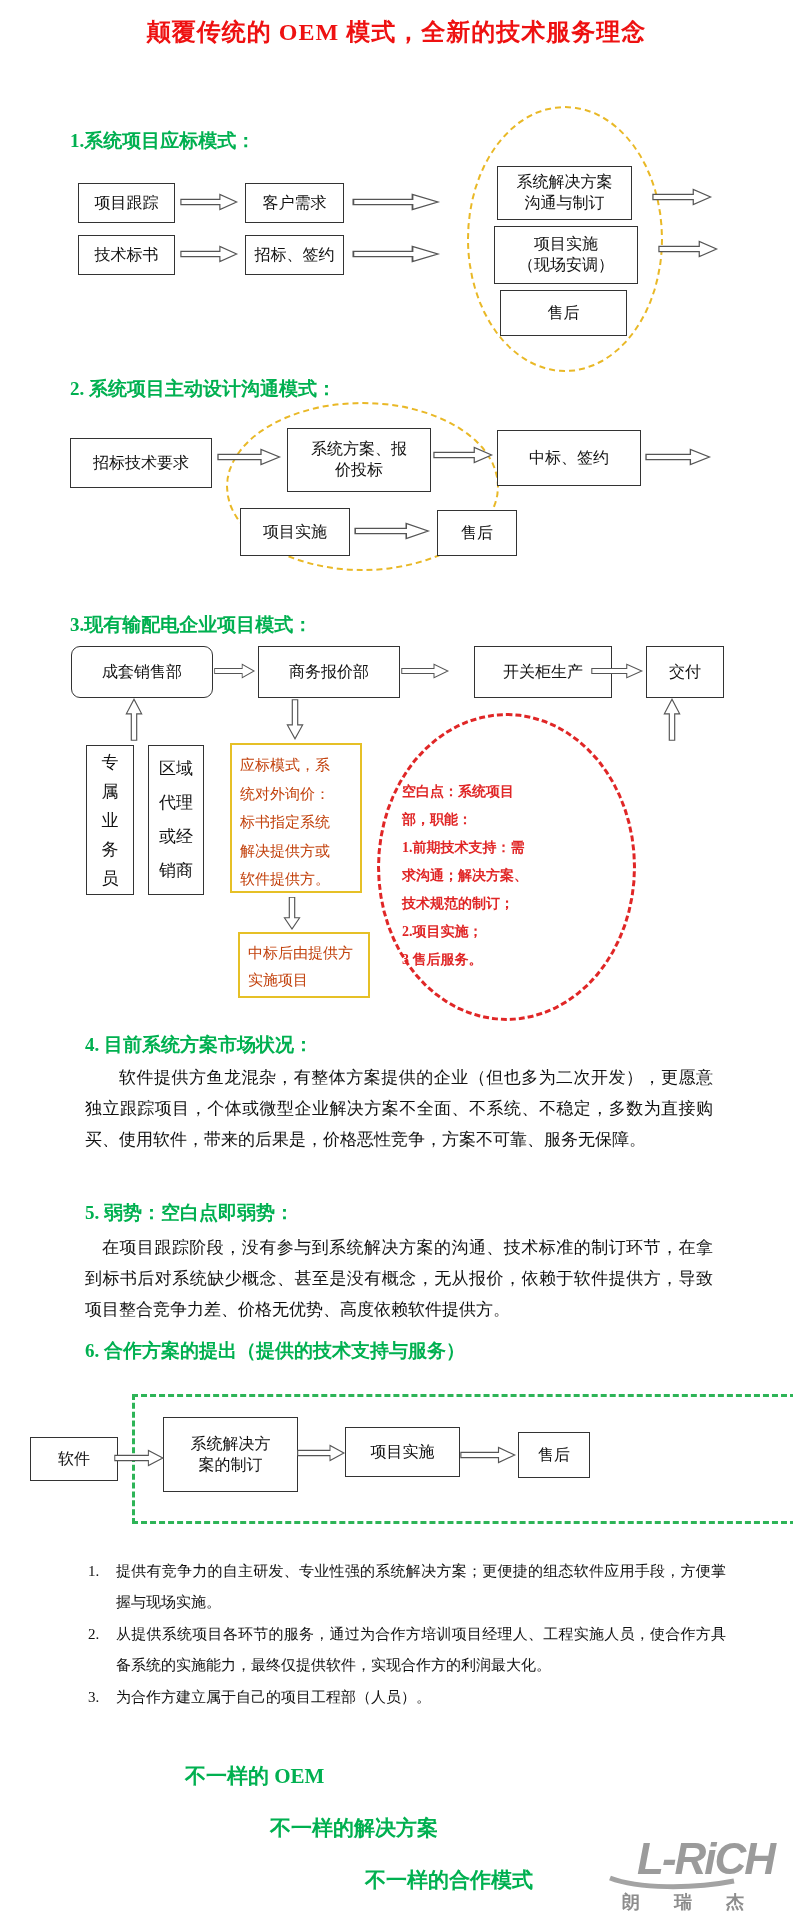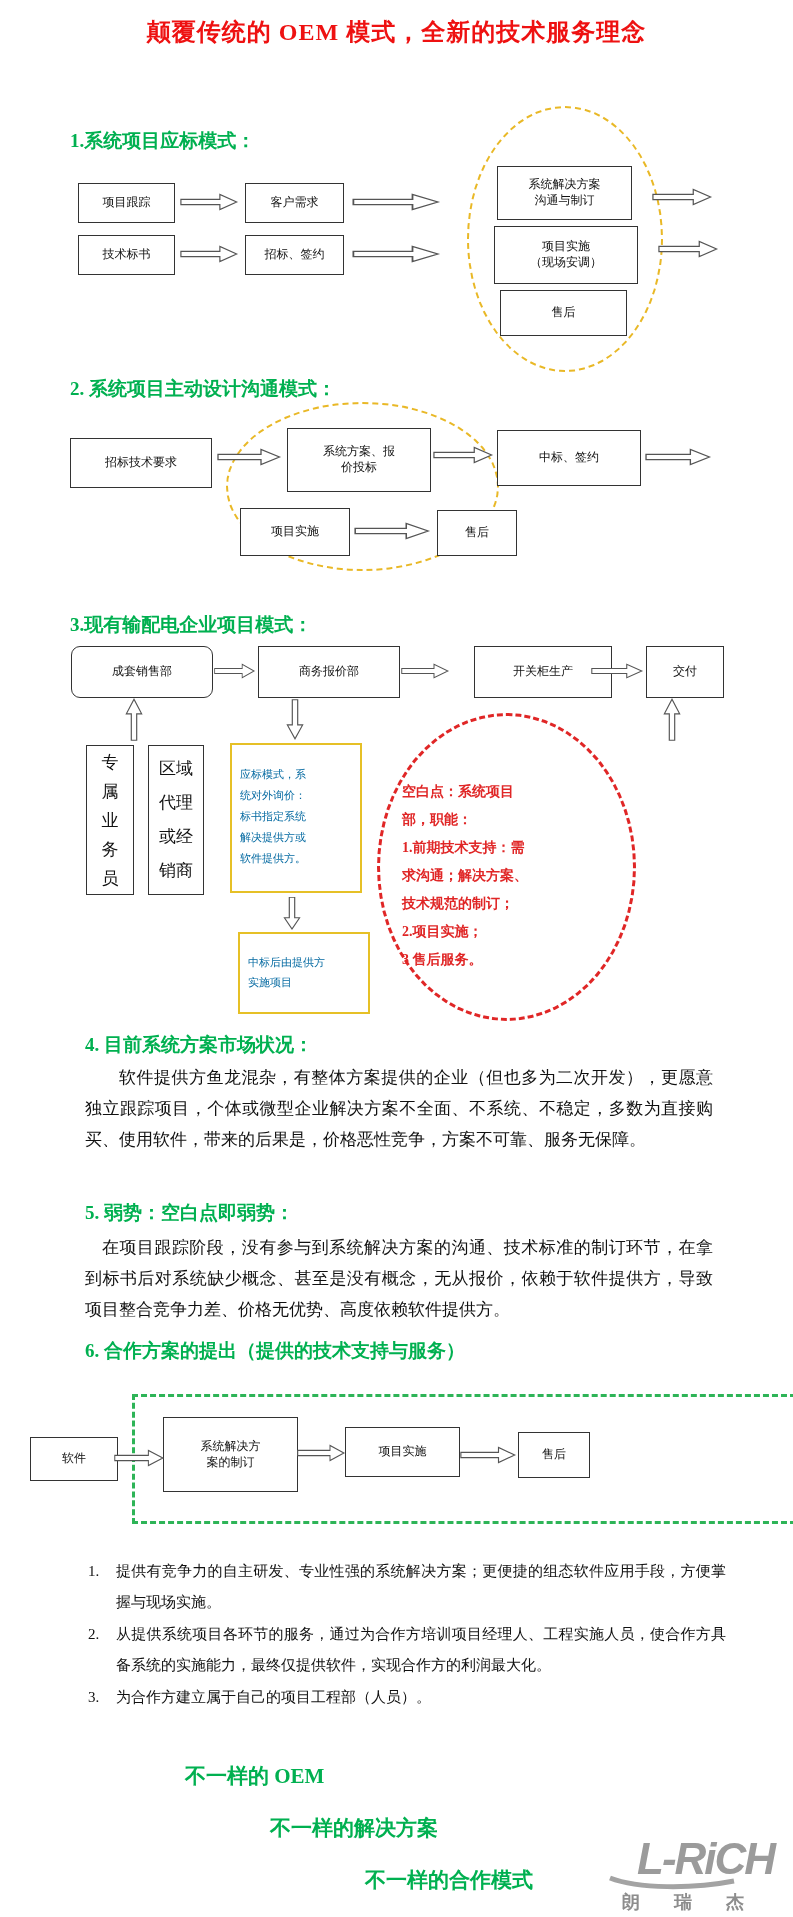--- a/index.html
+++ b/index.html
@@ -2,23 +2,23 @@
 <html><head>
 <meta charset="utf-8">
 <style>
   html,body{margin:0;padding:0;background:#fff;}
   #page{position:relative;width:793px;height:1917px;background:#fff;overflow:hidden;
         font-family:"Liberation Serif","DejaVu Serif",serif;color:#111;}
   .abs{position:absolute;}
   .title{width:793px;text-align:center;font-size:24px;font-weight:bold;color:#ee1111;letter-spacing:1px;}
   .heading{font-size:19px;font-weight:bold;color:#00b050;white-space:nowrap;}
   .box{position:absolute;border:1.5px solid #333;background:#fff;display:flex;align-items:center;justify-content:center;
-       text-align:center;font-size:12px;line-height:1.3;white-space:pre-line;}
-  .ybox{position:absolute;border:2px solid #e6c026;background:#fff;color:#0369a1;font-size:11px;line-height:1.9;
-        white-space:pre-line;padding:19px 8px;box-sizing:border-box;}
+       text-align:center;font-size:16px;line-height:1.3;white-space:pre-line;}
+  .ybox{position:absolute;border:2px solid #e6c026;background:#fff;color:#c2410c;font-size:15px;line-height:1.9;
+        white-space:pre-line;padding:6px 8px;box-sizing:border-box;}
   .ellipse{position:absolute;border-radius:50%;}
   .ell-yellow{border:2px dashed #e9b826;}
   .ell-red{border:3px dashed #e02626;}
   .gap-note{color:#e02626;font-weight:bold;font-size:14px;line-height:28px;white-space:pre-line;}
   .para{font-size:17px;line-height:31px;text-align:justify;}
   .greenrect{position:absolute;border-top:3px dashed #2eb457;border-bottom:3px dashed #2eb457;border-left:3px dashed #2eb457;}
   .slogan{font-size:21px;font-weight:bold;color:#00b050;white-space:nowrap;}
   .list-item{display:flex;font-size:15px;line-height:31px;margin-bottom:1px;}
   .list-num{width:28px;flex:0 0 28px;}
   .list-text{flex:1;text-align:justify;}
@@ -141,21 +141,21 @@
 1.前期技术支持：需
 求沟通；解决方案、
 技术规范的制订；
 2.项目实施；
 3 售后服务。</div>
 
 
   <svg class="arr" style="left:283px;top:896px;width:18px;height:34px;" viewBox="0 0 20 50" preserveAspectRatio="none">
       <path d="M7 2 V32 H1.5 L10 48.5 L18.5 32 H13 V2 Z" fill="#fff" stroke="#555" stroke-width="1.3"></path>
     </svg>
-  <div class="ybox" style="left:238px;top:932px;width:132px;height:82px;line-height:1.8;">中标后由提供方
+  <div class="ybox" style="left:238px;top:932px;width:132px;height:66px;line-height:1.8;">中标后由提供方
 实施项目</div>
 
   <div class="abs heading" style="left:85px;top:1032px;">4. 目前系统方案市场状况：</div>
   <div class="abs para" style="left:85px;top:1062px;width:628px;text-indent:2em;">软件提供方鱼龙混杂，有整体方案提供的企业（但也多为二次开发），更愿意独立跟踪项目，个体或微型企业解决方案不全面、不系统、不稳定，多数为直接购买、使用软件，带来的后果是，价格恶性竞争，方案不可靠、服务无保障。</div>
 
   <div class="abs heading" style="left:85px;top:1200px;">5. 弱势：空白点即弱势：</div>
   <div class="abs para" style="left:85px;top:1232px;width:628px;text-indent:1em;">在项目跟踪阶段，没有参与到系统解决方案的沟通、技术标准的制订环节，在拿到标书后对系统缺少概念、甚至是没有概念，无从报价，依赖于软件提供方，导致项目整合竞争力差、价格无优势、高度依赖软件提供方。</div>
 
   <div class="abs heading" style="left:85px;top:1338px;">6. 合作方案的提出（提供的技术支持与服务）</div>
 

